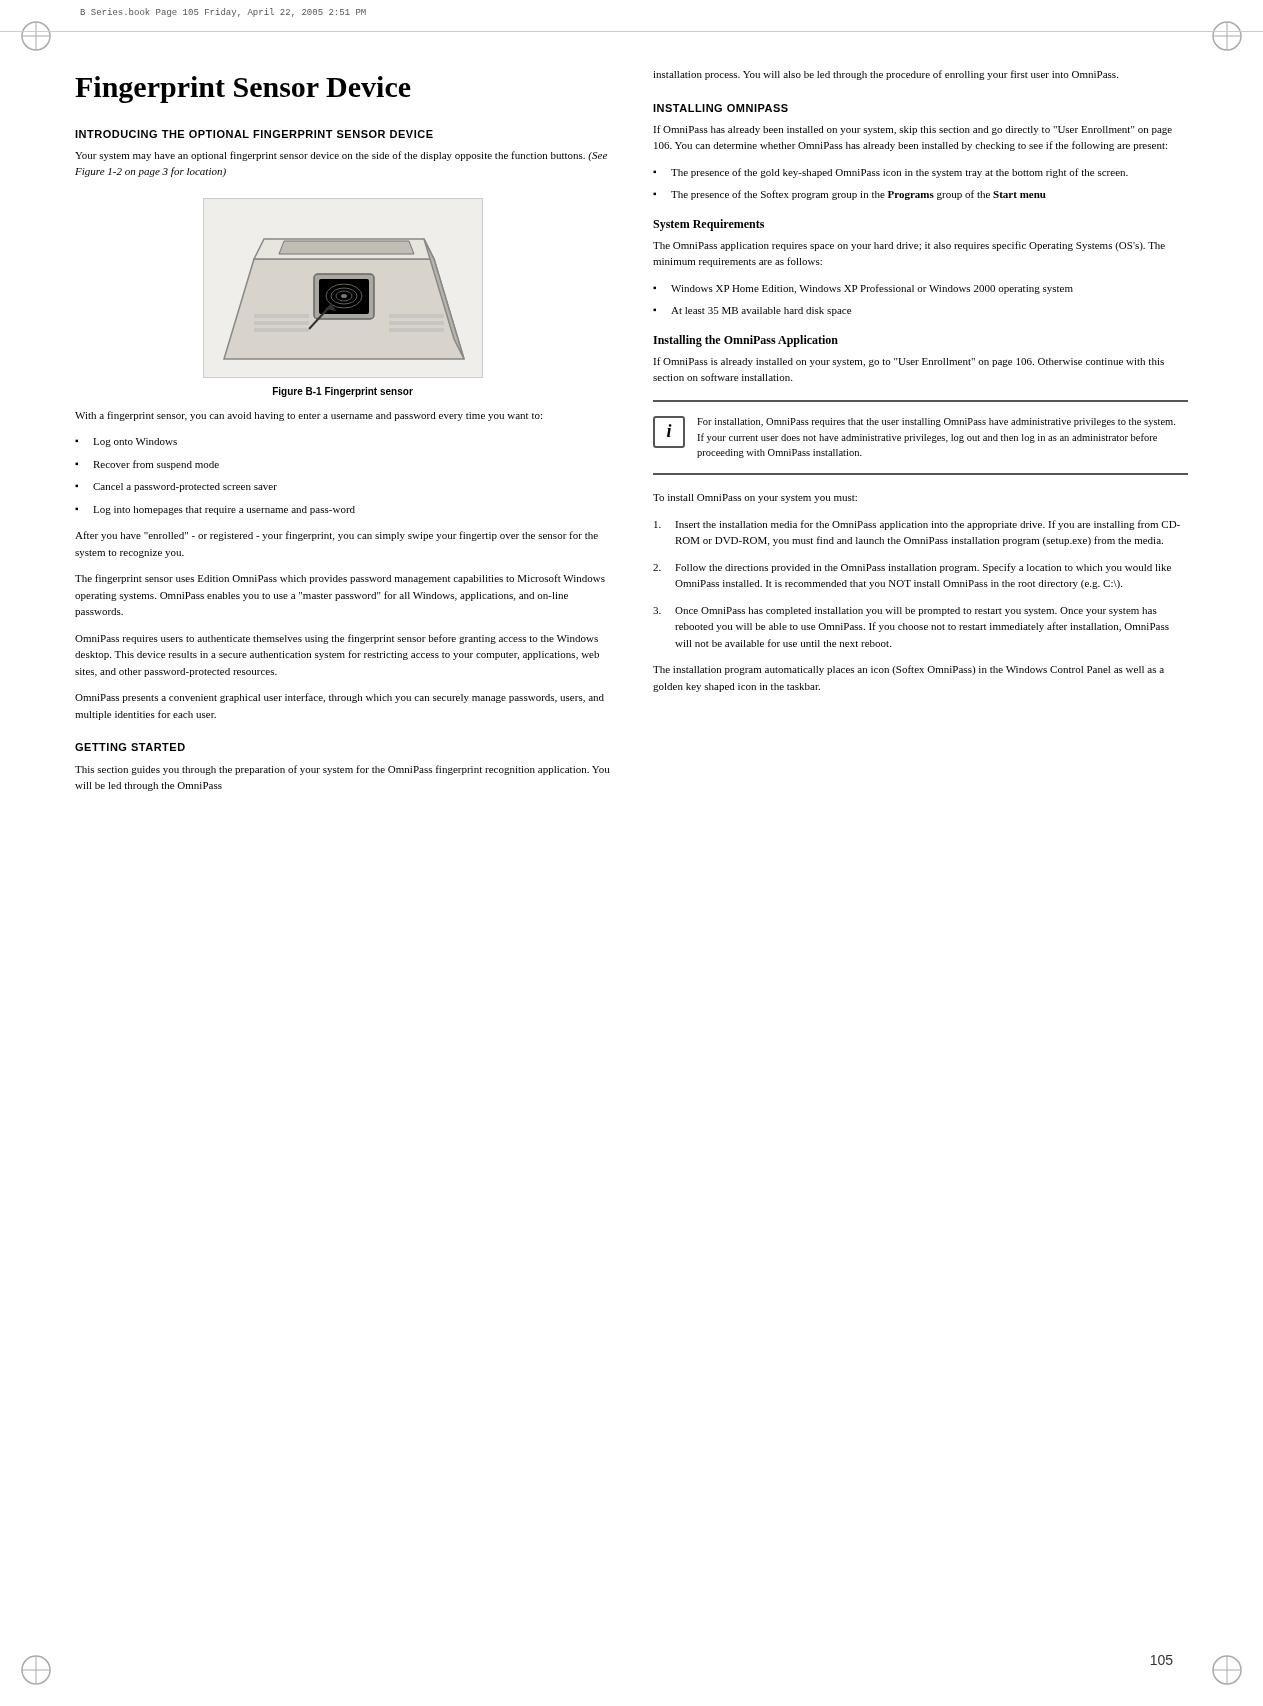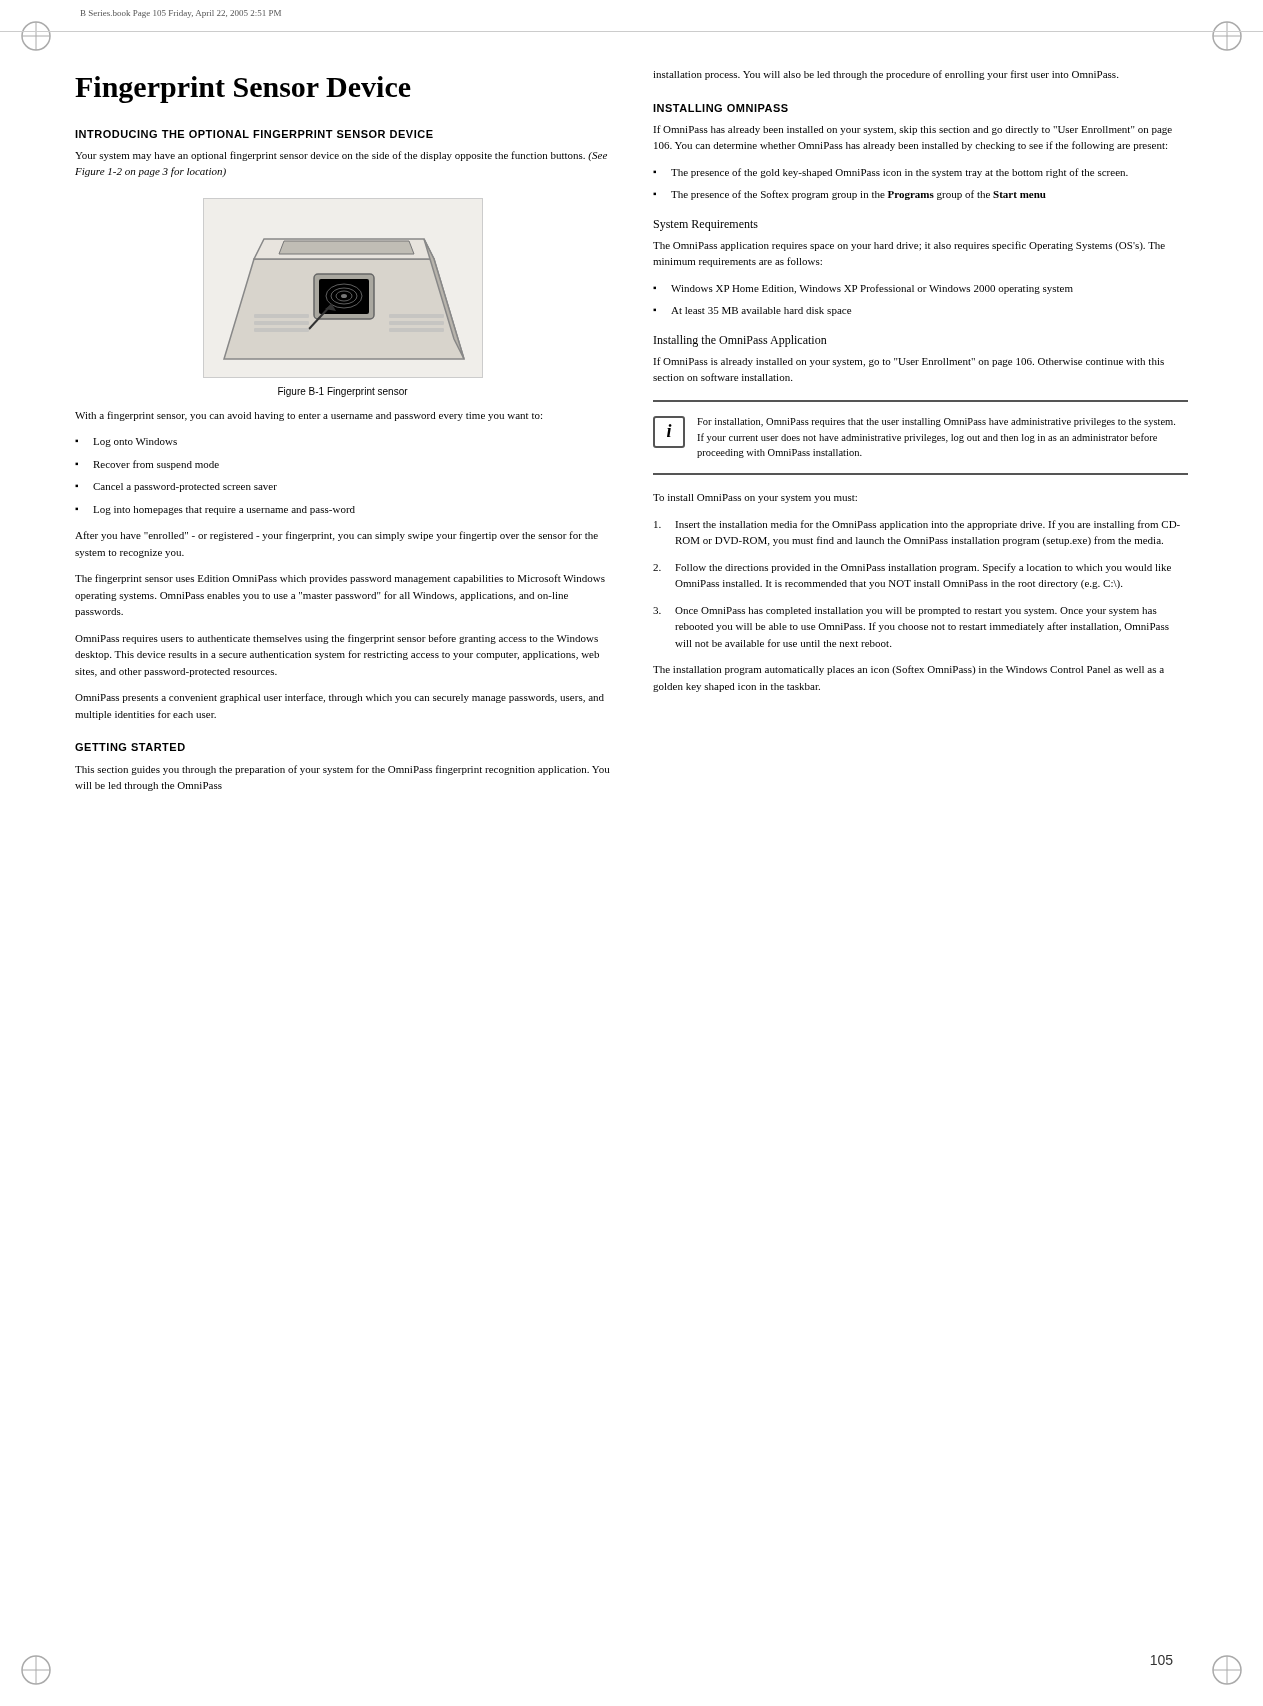--- a/index.html
+++ b/index.html
@@ -43,21 +43,21 @@
       display: flex;
       align-items: center;
       border-bottom: 1px solid #ccc;
     }
     .header-meta {
       font-size: 9px;
       color: #555;
       position: absolute;
       left: 80px;
       top: 8px;
-      font-family: Liberation Serif, serif;
+      font-family: Liberation Mono, monospace;
     }
     .header-title-bar {
       position: absolute;
       right: 0;
       top: 0;
       width: 560px;
       height: 32px;
       background: #2a2a2a;
       display: flex;
       align-items: center;
@@ -126,21 +126,21 @@
       color: #000;
       text-transform: uppercase;
       letter-spacing: 0.5px;
       margin-top: 18px;
       margin-bottom: 6px;
       line-height: 1.3;
     }
 
     .subsection-heading {
       font-size: 12px;
-      font-weight: normal;
+      font-weight: bold;
       font-family: 'Times New Roman', Times, serif;
       color: #000;
       margin-top: 14px;
       margin-bottom: 5px;
     }
 
     
     .body-text {
       font-size: 11px;
       font-family: 'Times New Roman', Times, serif;
@@ -216,21 +216,21 @@
     }
 
     .figure-caption {
       font-size: 10px;
       font-family: Arial, sans-serif;
       color: #000;
       margin-top: 8px;
       text-align: center;
     }
     .figure-caption strong {
-      font-weight: normal;
+      font-weight: bold;
     }
 
     
     .info-box {
       border-top: 2px solid #555;
       border-bottom: 2px solid #555;
       margin: 14px 0;
       padding: 12px 12px 12px 0;
       display: flex;
       flex-direction: row;

